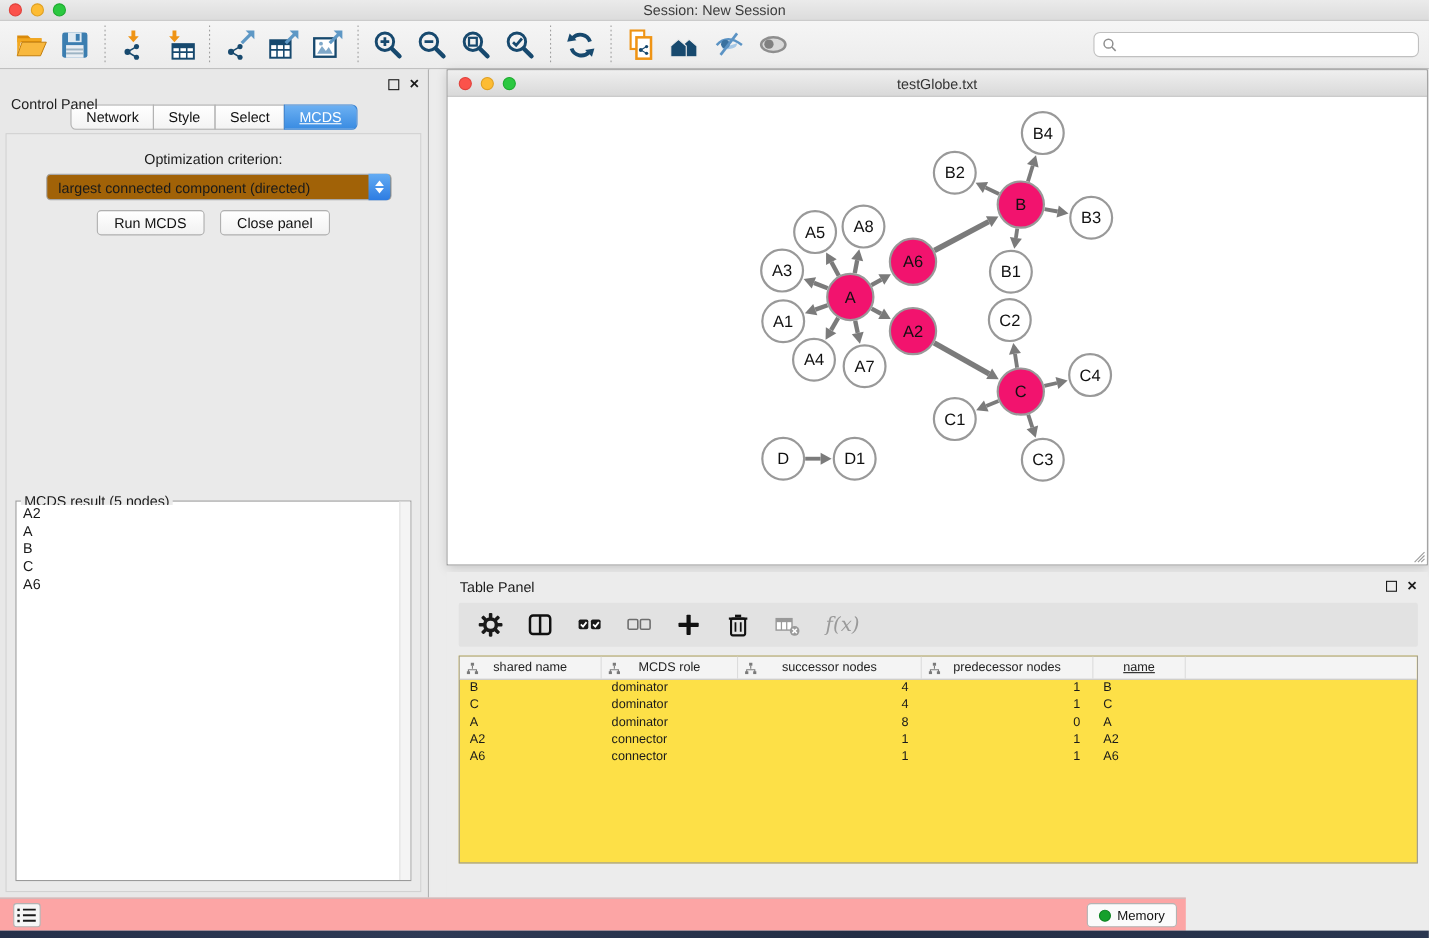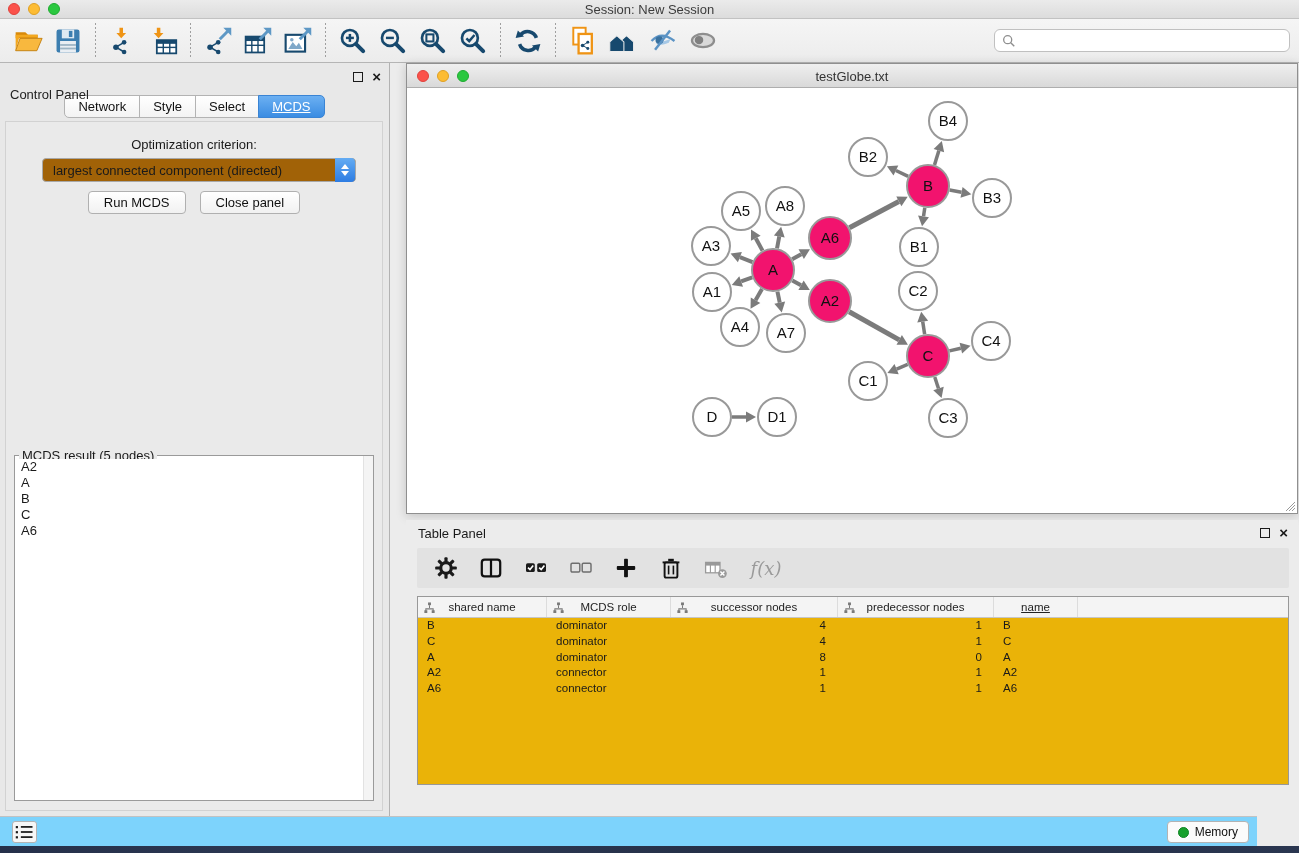--- a/index.html
+++ b/index.html
@@ -91,36 +91,36 @@
   .tp-titlebar .pt-label { position:absolute; left:12px; top:6px; font-size:13px; }
   .tp-titlebar .pt-icons { top:7px; right:10px; }
   .tp-toolbar { position:absolute; left:11px; right:9px; top:28px; height:40px;
     background:#e2e2e2; border-radius:2px; display:flex; align-items:center; padding-left:14px; gap:15px; }
   .tp-btn { width:30px; height:30px; border:none; background:transparent; display:flex;
     align-items:center; justify-content:center; }
   .tp-btn svg { width:24px; height:24px; }
   .fx { font-family:"DejaVu Serif", serif; font-style:italic; font-size:18px; color:#9a9a9a; }
 
   .tp-table { position:absolute; left:11px; right:9px; top:76px; height:189px;
-    background:#eab308; border:1px solid #989898; }
+    background:#fde047; border:1px solid #989898; }
   .t-header { display:flex; height:21px; background:#f4f4f4; border-bottom:1px solid #c6c6c6; }
   .th-cell { display:flex; align-items:center; justify-content:center; gap:5px;
     font-size:11.5px; color:#222; border-right:1px solid #dcdcdc; position:relative; }
   .th-cell svg { width:11px; height:11px; position:absolute; left:6px; }
   .t-row { display:flex; height:15.8px; }
   .t-cell { font-size:11.5px; line-height:15.8px; overflow:hidden; white-space:nowrap; }
   .t-cell.left { padding-left:9px; text-align:left; }
   .t-cell.right { padding-right:12px; text-align:right; }
 
   .tp-tabs { position:absolute; left:0; right:0; bottom:3px; display:flex; justify-content:center; height:22px; }
   .tp-tabs .seg { font-size:12.5px; padding-top:3px; height:22px; }
 
   
-  .statusbar { position:absolute; left:0; top:816px; width:1257px; height:30px;
-    background:#7dd3fc; border-top:1px solid #c2c2c2;padding-left:24px; }
+  .statusbar { position:absolute; left:0; top:816px; width:1078px; height:30px;
+    background:#fca5a5; border-top:1px solid #c2c2c2;padding-left:24px; }
   .list-btn { position:absolute; left:12px; top:4px; width:25px; height:22px;
     background:#f6f6f6; border:1px solid #b3b3b3; border-radius:3px;
     display:flex; align-items:center; justify-content:center; }
   .memory-btn { position:absolute; right:8px; top:4px; height:22px;
     background:#fbfbfb; border:1px solid #b3b3b3; border-radius:4px;
     display:flex; align-items:center; gap:6px; padding:0 10px; font-size:12px; color:#111; }
   .mem-dot { width:11px; height:11px; border-radius:50%; background:#16a02c; border:1px solid #0e8322; }
   .desktop-strip { position:absolute; left:0; top:846px; width:1299px; height:7px;
     background:linear-gradient(90deg,#25304a,#2e3a55 30%,#232e45 60%,#2a3650); }
 </style>

